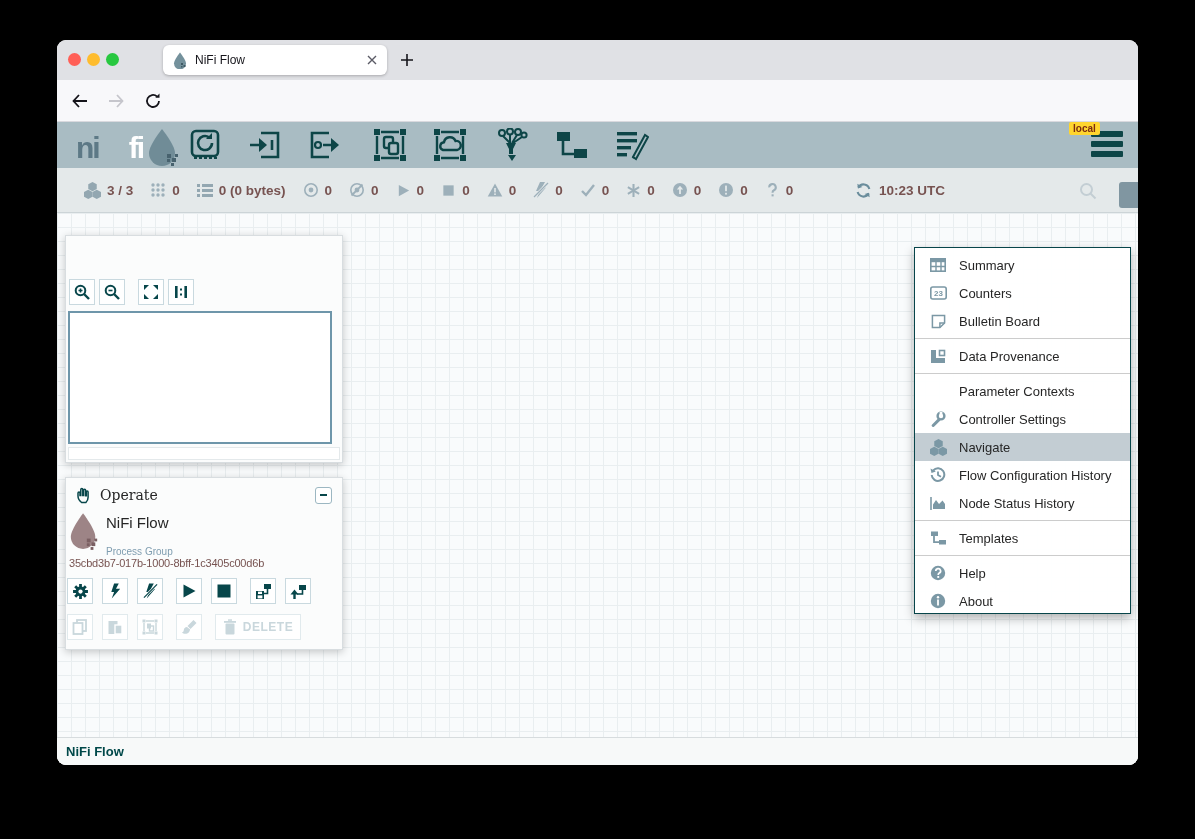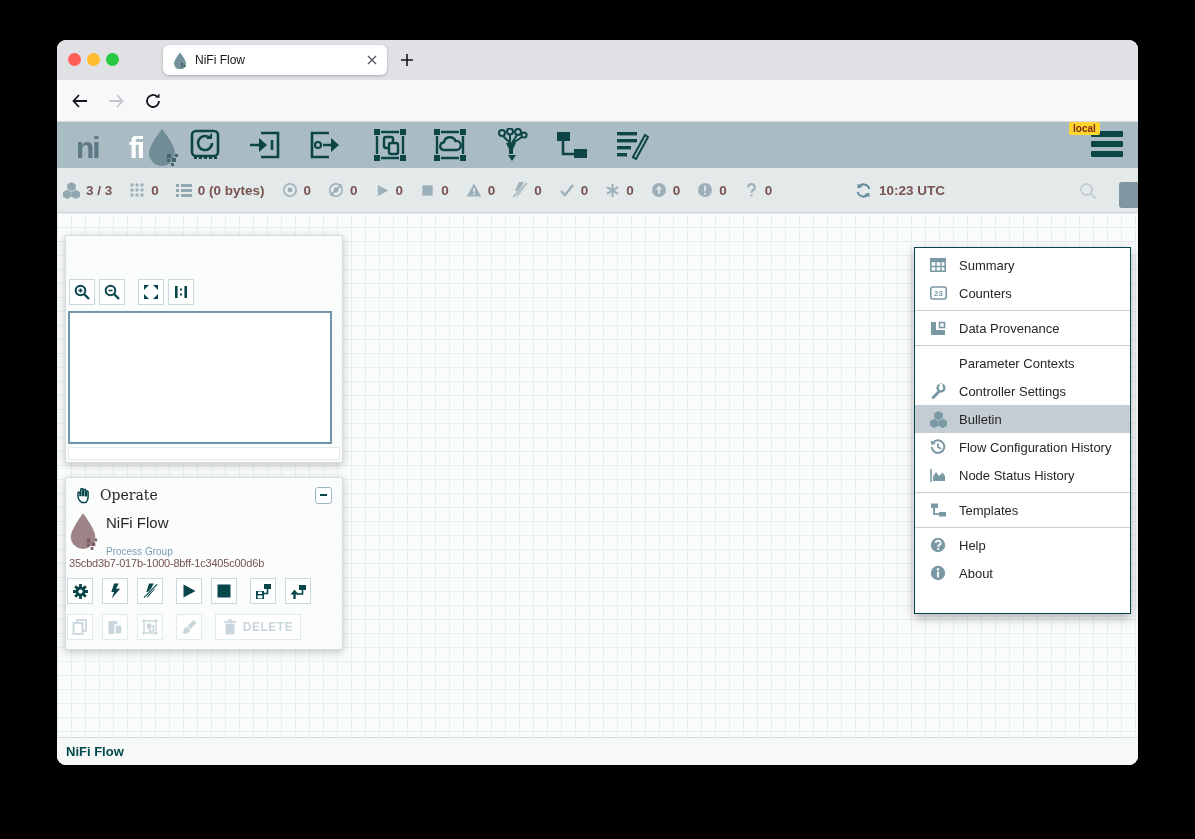--- a/index.html
+++ b/index.html
@@ -32,21 +32,21 @@
   .page{left:0;top:82px;width:1081px;height:643px;background:#f9fbfc;}
   .nf-header{left:0;top:0;width:100%;height:46px;background:#a9bcc3;display:flex;align-items:center;}
   .logo{left:9px;top:6px;display:flex;align-items:center;}
   .logo-ni{font:bold 30px "Liberation Sans",sans-serif;letter-spacing:-2px;color:#5d7986;margin-left:10px;}
   .logo-fi{font:bold 30px "Liberation Sans",sans-serif;letter-spacing:-2px;color:#ffffff;margin-right:2px;margin-left:30px;}
   .tool-ic{top:6px;width:34px;height:34px;}
   .nf-burger{left:1034px;top:9px;cursor:pointer;}
   .nf-burger span{display:block;width:32px;height:6px;background:#0d4547;margin:0 0 4px 0;border-radius:1px;}
 
   .statusbar{left:0;top:46px;width:100%;height:45px;background:#e4e9ea;border-bottom:1px solid #ccd4d7;
-             box-sizing:border-box;display:flex;align-items:center;gap:17px;padding-left:6px;}
+             box-sizing:border-box;display:flex;align-items:center;gap:17px;padding-left:27px;}
   .sbitem{display:flex;align-items:center;gap:6px;font:bold 13.5px "Liberation Sans",sans-serif;color:#775351;}
   .sb-refresh{left:798px;top:46px;height:45px;display:flex;align-items:center;gap:7px;
               font:bold 13.5px "Liberation Sans",sans-serif;color:#775351;}
   .sb-sq{left:1062px;top:60px;width:26px;height:26px;background:#8096a1;border-radius:3px;}
 
   .canvas{left:0;top:91px;width:1081px;height:524px;background:#f9fbfc;
     background-image:linear-gradient(#e9eef0 1px,transparent 1px),linear-gradient(90deg,#e9eef0 1px,transparent 1px);
     background-size:14px 14px;}
   .crumbbar{left:0;top:615px;width:100%;height:28px;background:#f7f9f9;border-top:1px solid #d7dcde;
             box-sizing:border-box;display:flex;align-items:center;padding-left:9px;}
@@ -563,20 +563,29 @@
       </div>
       <div class="mitem">
         <span class="mico">
             <svg width="17" height="14" viewBox="0 0 17 14">
           <rect x="0.8" y="1" width="15.4" height="12" rx="2" fill="none" stroke="#7b98a5" stroke-width="1.6"></rect>
           <text x="8.5" y="10.3" text-anchor="middle" font-family="Liberation Sans, sans-serif" font-size="8" font-weight="bold" fill="#7b98a5">23</text>
         </svg>
           </span>
         <span class="mlabel">Counters</span>
       </div>
+      <div class="mitem">
+        <span class="mico">
+            <svg width="15" height="15" viewBox="0 0 16 16">
+          <path d="M1.5 1.5h13v8l-5 5h-8z" fill="none" stroke="#7b98a5" stroke-width="1.6"></path>
+          <path d="M9.5 14.5v-5h5" fill="none" stroke="#7b98a5" stroke-width="1.6"></path>
+        </svg>
+          </span>
+        <span class="mlabel">Bulletin Board</span>
+      </div>
       <div class="msep">
           <i></i>
         </div>
       <div class="mitem">
         <span class="mico">
             <svg width="16" height="16" viewBox="0 0 16 16">
           <rect x="1" y="2" width="5" height="13" fill="#7b98a5"></rect>
           <rect x="6" y="10" width="9" height="5" fill="#7b98a5"></rect>
           <rect x="9.5" y="2.5" width="5" height="5" fill="none" stroke="#7b98a5" stroke-width="1.6"></rect>
         </svg>
@@ -603,21 +612,21 @@
       <div class="mitem hl">
         <span class="mico">
             <svg width="17" height="17" viewBox="0 0 16 16">
           <g fill="#7b98a5">
                 <path d="M8 0l4 2.2v4.4L8 8.8 4 6.6V2.2z"></path>
                 <path d="M4 7.2l4 2.2v4.4L4 16 0 13.8V9.4z"></path>
                 <path d="M12 7.2l4 2.2v4.4L12 16 8 13.8V9.4z"></path>
               </g>
         </svg>
           </span>
-        <span class="mlabel">Bulletin</span>
+        <span class="mlabel">Navigate</span>
       </div>
       <div class="mitem">
         <span class="mico">
             <svg width="16" height="16" viewBox="0 0 16 16">
           <path d="M3.2 3.5A6.3 6.3 0 1 1 1.7 8" fill="none" stroke="#7b98a5" stroke-width="2"></path>
           <path d="M0.5 1.5l1 4.5 4.3-1.6z" fill="#7b98a5"></path>
           <path d="M8 4.5V8l3 1.8" fill="none" stroke="#7b98a5" stroke-width="1.8"></path>
         </svg>
           </span>
         <span class="mlabel">Flow Configuration History</span>

